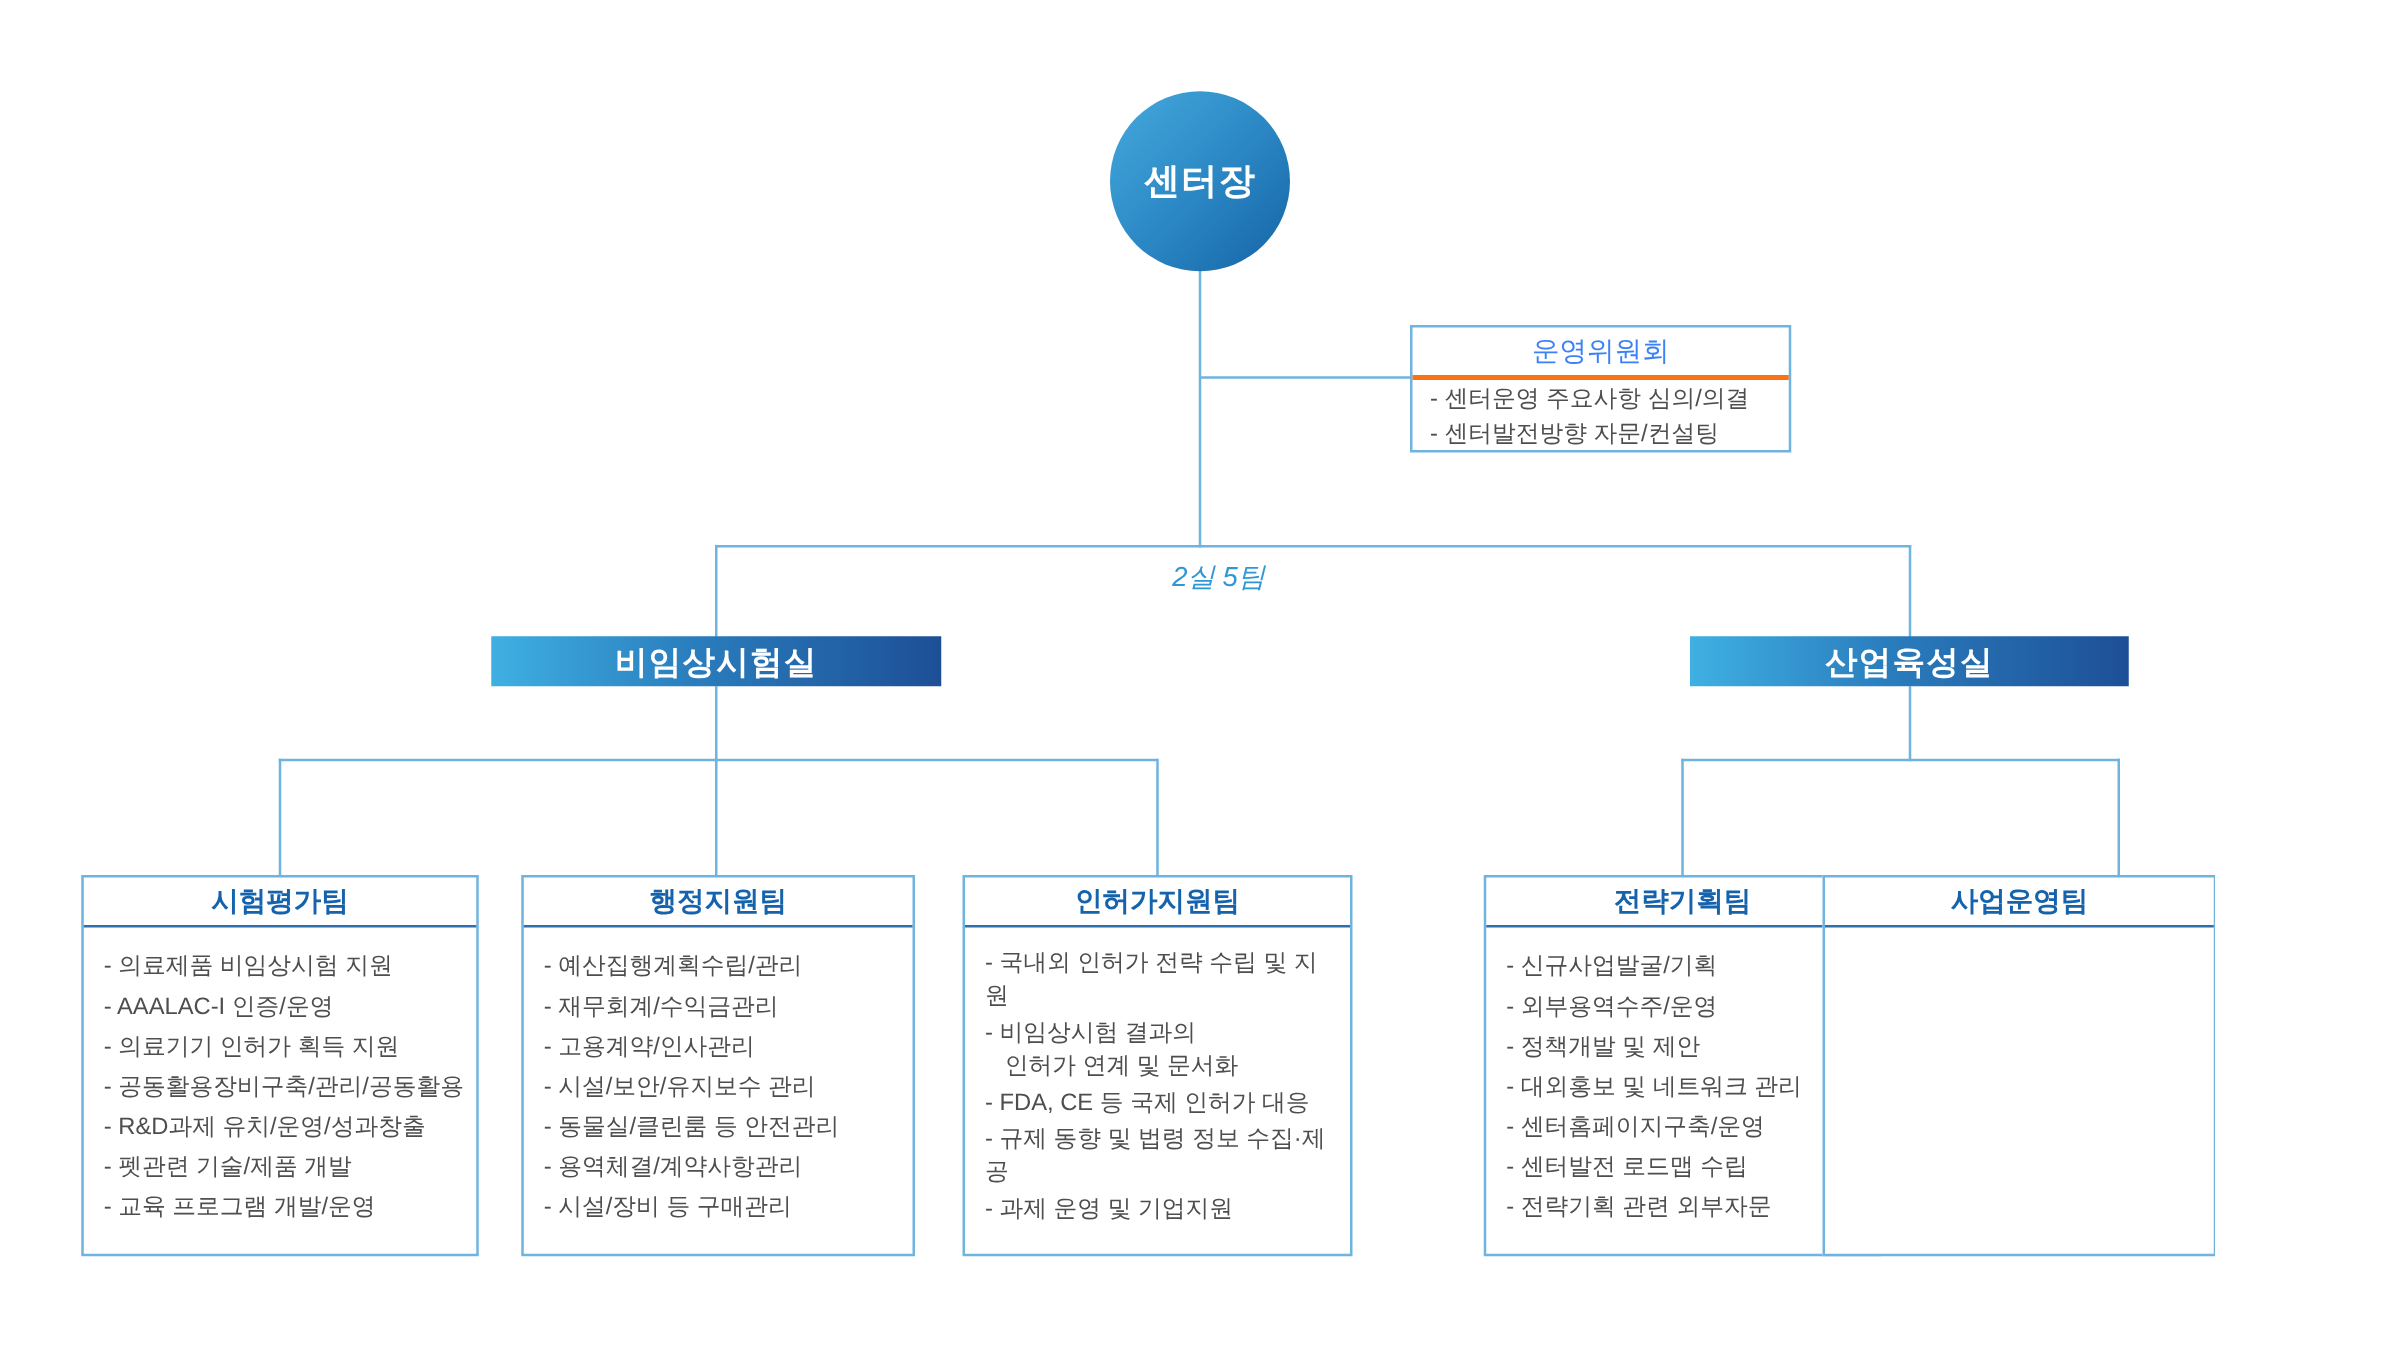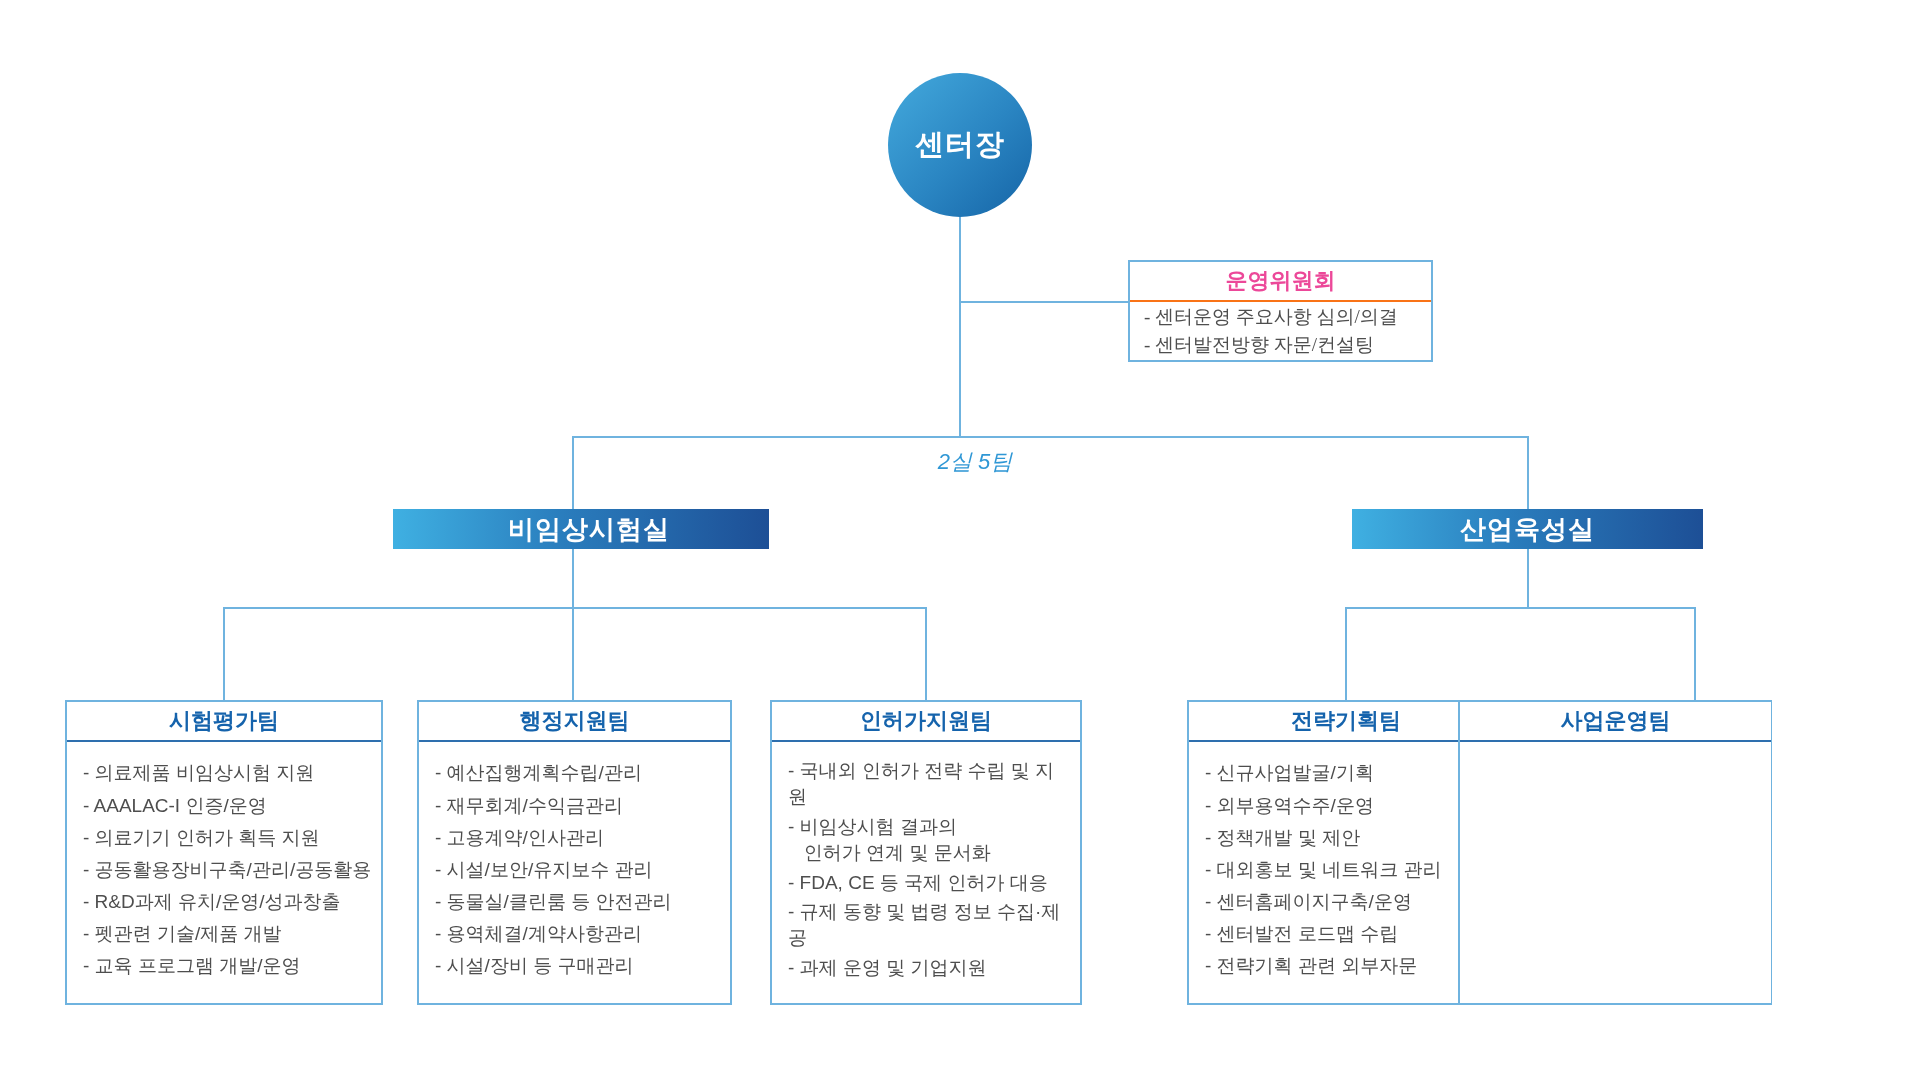--- a/index.html
+++ b/index.html
@@ -19,42 +19,42 @@
     display:flex;align-items:center;justify-content:center;
   }
   .root-circle span{color:#ffffff;font-size:29px;font-weight:bold;letter-spacing:1px;}
 
   
   .committee{
     position:absolute;left:1128px;top:260px;width:305px;height:102px;
     background:#ffffff;border:2px solid #6fb3df;box-sizing:border-box;
   }
   .committee .c-head{
-    height:38px;border-bottom:2px solid #f97316;display:flex;align-items:center;justify-content:center;
-    color:#ec4899;font-size:22px;font-weight:bold;
+    height:38px;border-bottom:4px solid #f97316;display:flex;align-items:center;justify-content:center;
+    color:#3b82f6;font-size:22px;font-weight:normal;
   }
   .committee .c-body{
-    display:flex;flex-direction:column;justify-content:space-evenly;height:58px;padding-left:14px;font-family:Liberation Serif, serif;
+    display:flex;flex-direction:column;justify-content:space-evenly;height:58px;padding-left:14px;
   }
   .committee .c-body div{color:#4e4e4e;font-size:19px;font-weight:500;}
 
   
   .branch-label{
     position:absolute;left:885px;top:447px;width:180px;text-align:center;
     color:#2f97d5;font-size:22px;font-weight:500;font-style:italic;
   }
 
   
   .division-bar{
     position:absolute;top:509px;height:40px;
     background:linear-gradient(90deg,#3fb0e2 0%,#2a7dbd 45%,#1d4f96 100%);
     display:flex;align-items:center;justify-content:center;
   }
   .division-bar span{color:#ffffff;font-size:26px;font-weight:bold;letter-spacing:1px;}
-  #division-left{left:393px;width:360px;padding-left:16px;}
+  #division-left{left:393px;width:360px;}
   #division-right{left:1352px;width:351px;}
 
   
   .team{
     position:absolute;top:700px;height:305px;background:#ffffff;
     border:2px solid #6fb3df;box-sizing:border-box;
   }
   .team .t-head{
     height:38px;border-bottom:2px solid #2e6fae;display:flex;align-items:center;justify-content:center;
     color:#1563ac;font-size:22px;font-weight:bold;

